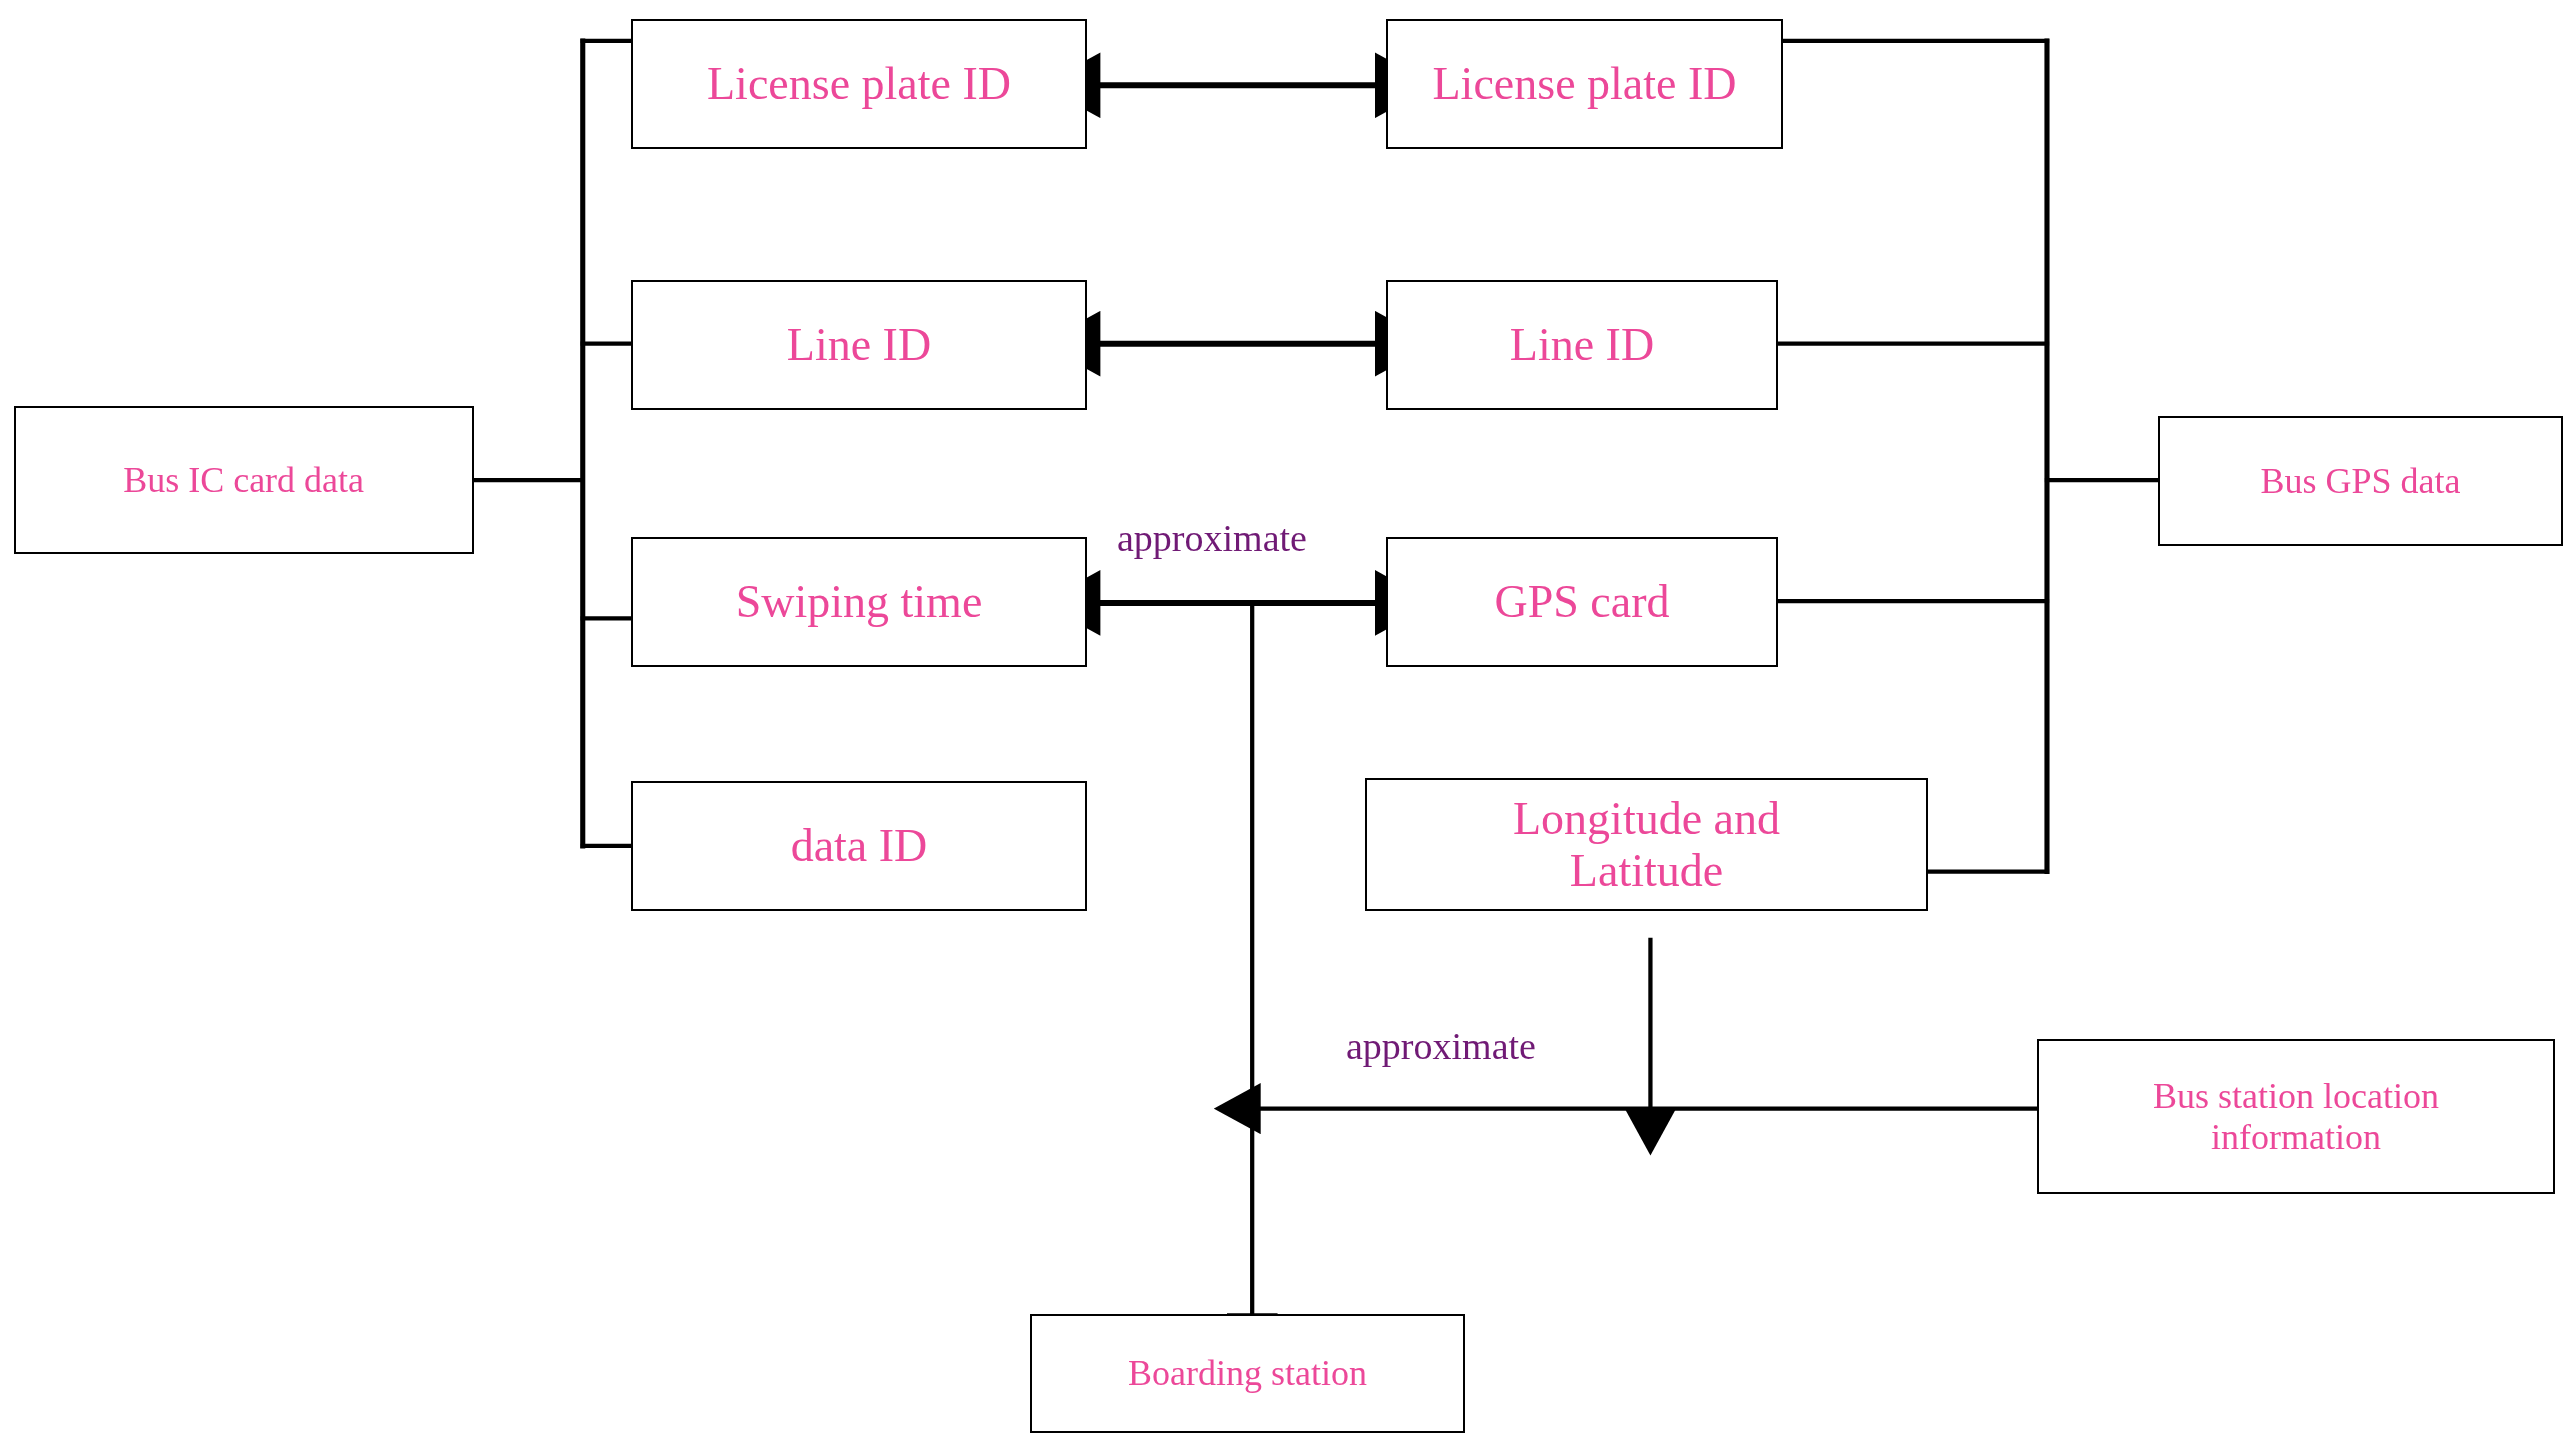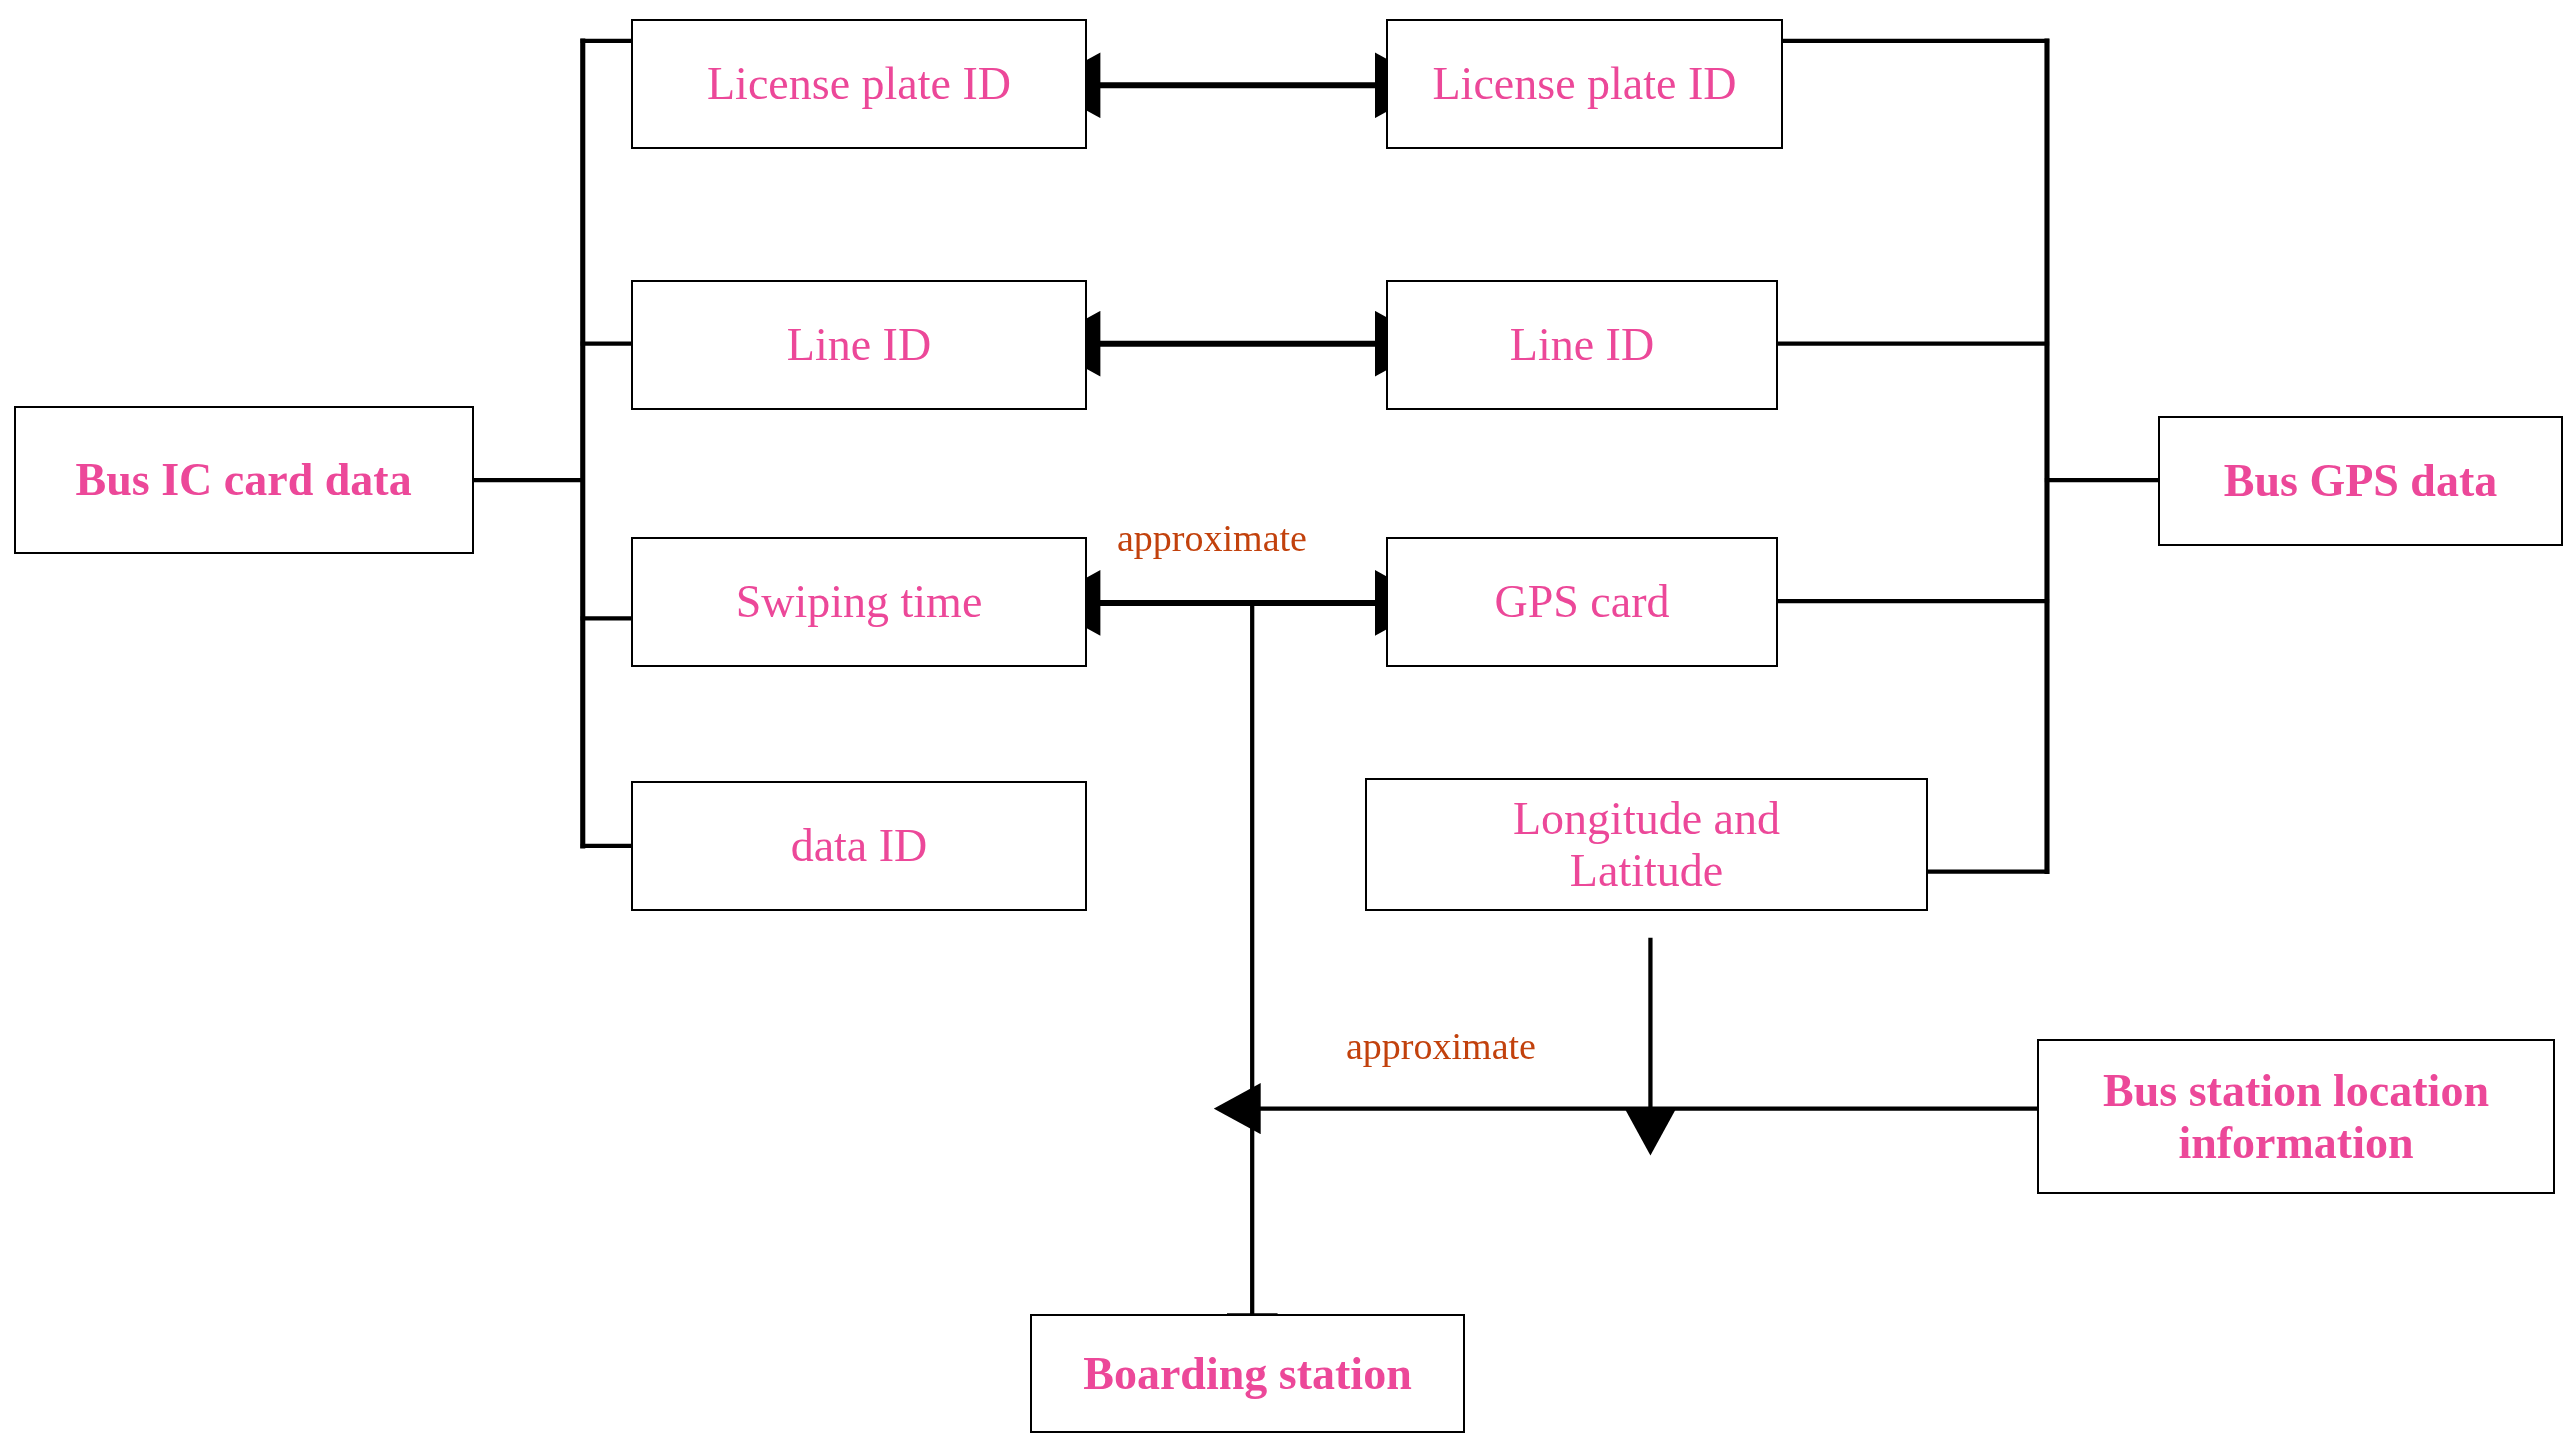--- a/index.html
+++ b/index.html
@@ -4,23 +4,23 @@
 <style>
   html,body{margin:0;padding:0;background:#ffffff;}
   body{width:2576px;height:1454px;overflow:hidden;font-family:"Liberation Serif",serif;}
   #stage{position:relative;width:2576px;height:1454px;background:#ffffff;}
   svg.wires{position:absolute;left:0;top:0;width:2576px;height:1454px;}
   .node{position:absolute;box-sizing:border-box;border:2.6px solid #000;background:#fff;
         display:flex;align-items:center;justify-content:center;text-align:center;
         font-family:"Liberation Serif",serif;color:#ec4899;line-height:1.12;}
   .node .lbl{display:block;padding:0 8.5px;}
   .plain{font-weight:400;font-size:46px;}
-  .bold{font-weight:700;font-size:46px;}
+  .bold{font-weight:400;font-size:36px;}
   .edge-label{position:absolute;font-family:"Liberation Serif",serif;font-weight:400;
-              font-size:38px;color:#c2410c;white-space:nowrap;background:transparent;}
+              font-size:38px;color:#701a75;white-space:nowrap;background:transparent;}
 </style>
 </head>
 <body>
 
 <div id="stage">
 
   <svg class="wires" viewBox="0 0 3020 1705">
     <defs>
       <marker id="arrL" markerWidth="11" markerHeight="11" refX="10" refY="5.5" orient="auto" markerUnits="strokeWidth">
         <path d="M10,0 L10,11 L0,5.5 z" fill="#000"></path>

